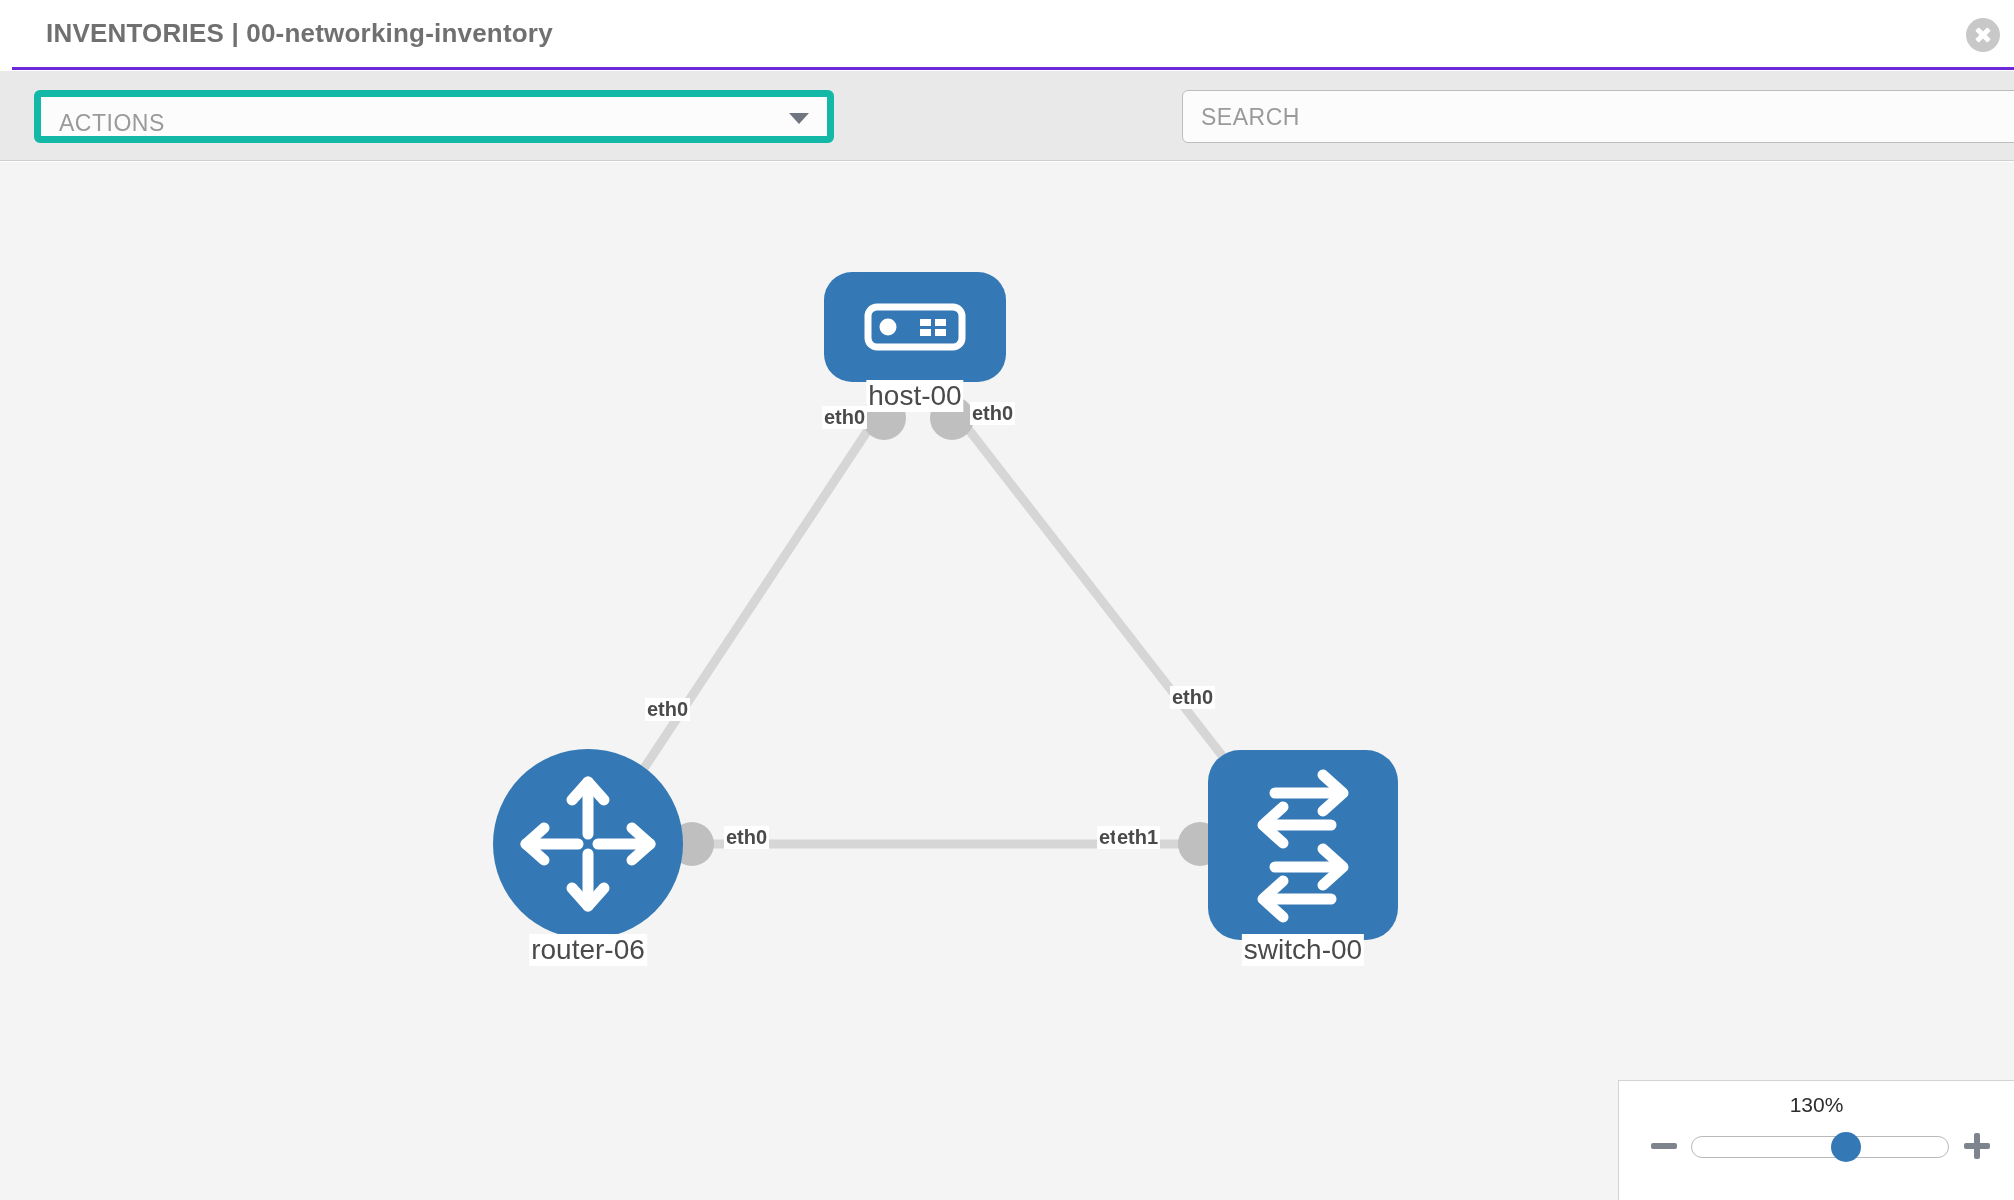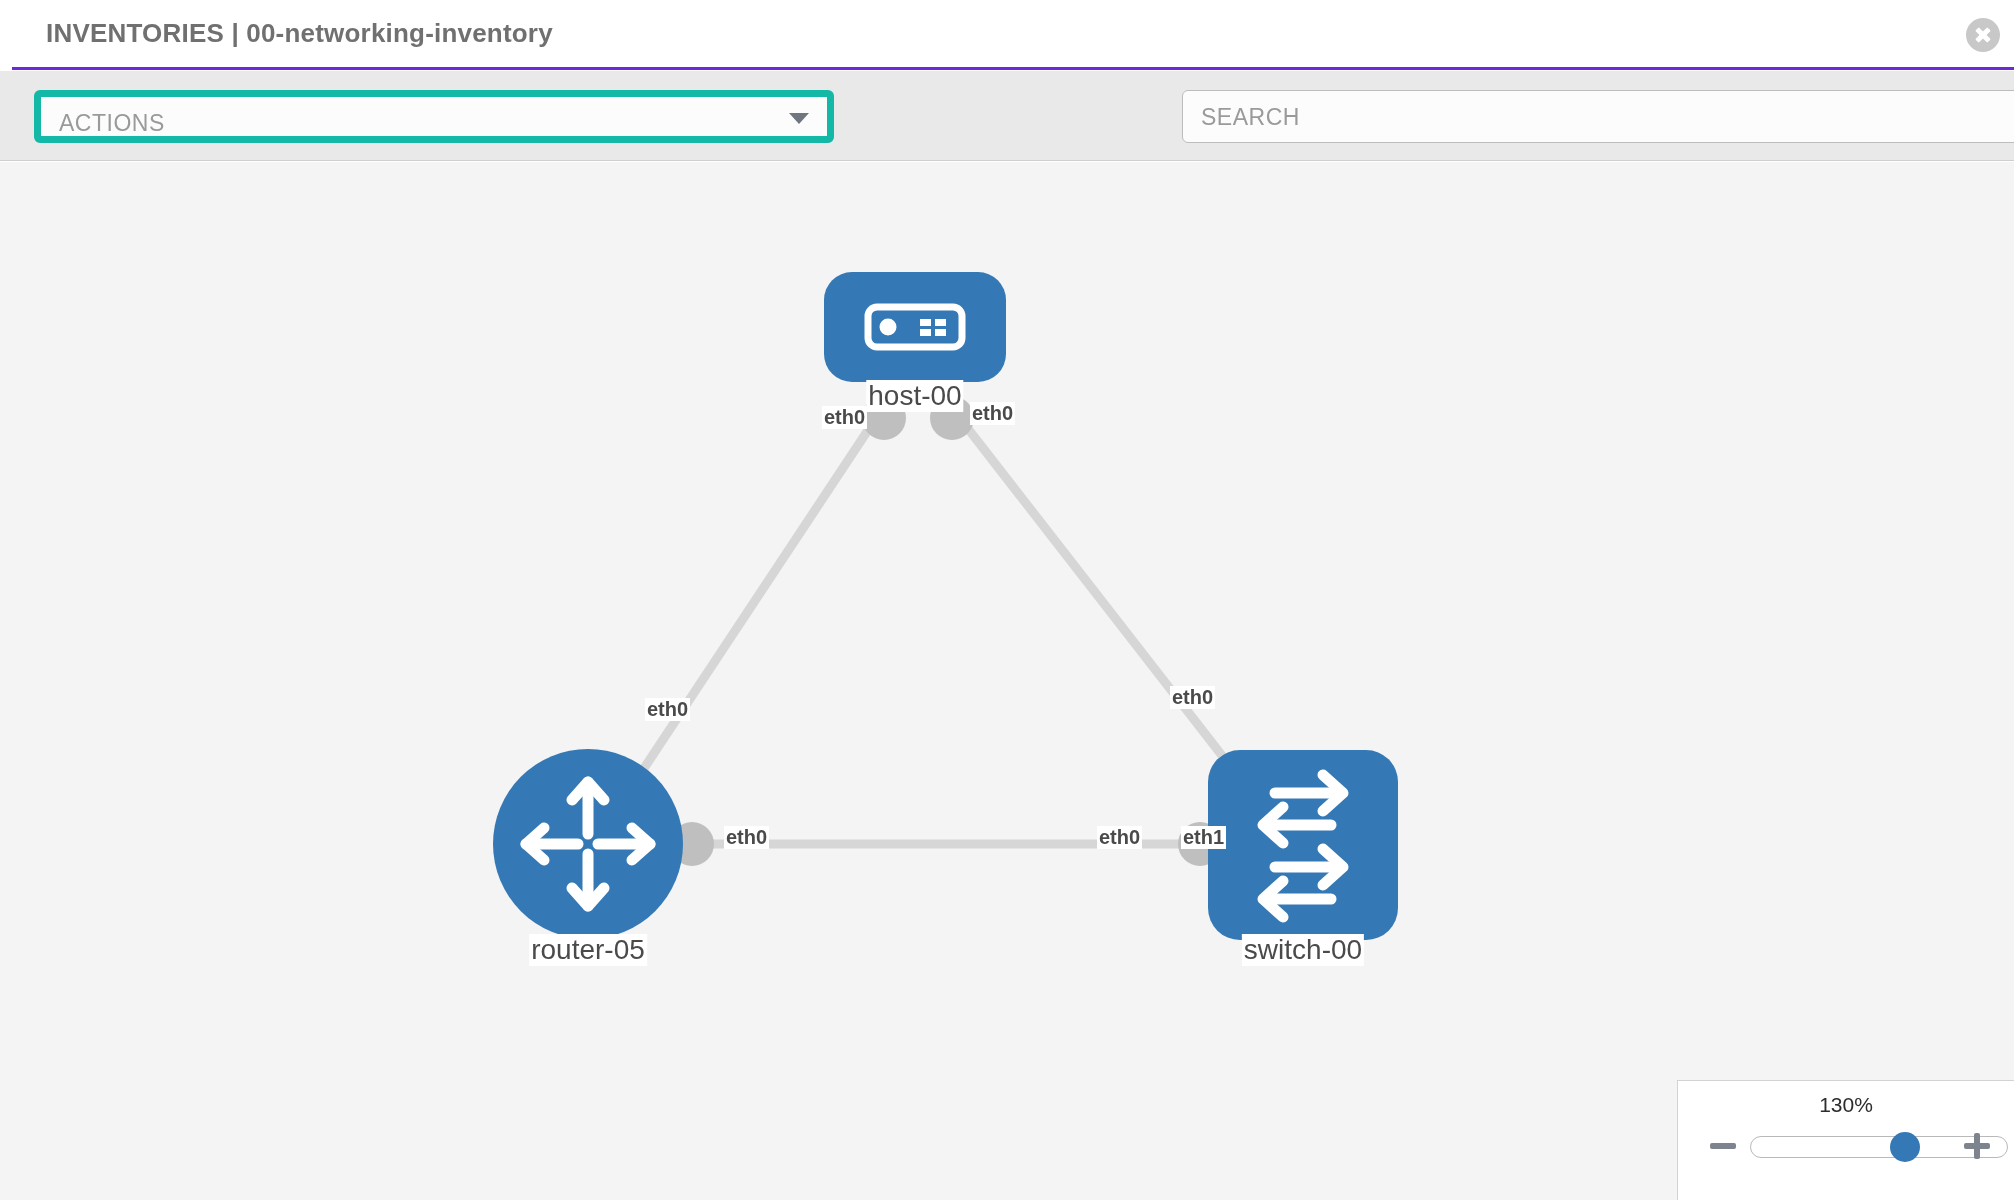--- a/index.html
+++ b/index.html
@@ -109,21 +109,21 @@
     font-size: 20px; color: #4a4a4a;
     background: #ffffff;
     white-space: nowrap;
     padding: 0 2px;
     font-weight: bold;
   }
 
   
   .zoom-widget {
     position: absolute; right: 0; bottom: 0;
-    width: 337px; height: 120px;
+    width: 396px; height: 120px;
     background: #ffffff;
     border: 1px solid #d3d3d3;
     border-right: none; border-bottom: none;
   }
   .zoom-pct {
     position: absolute; top: 12px; left: 0; right: 0;
     text-align: center; font-size: 21px; color: #2d2d2d;
   }
   .zoom-minus, .zoom-plus {
     position: absolute; top: 50px; width: 30px; height: 30px; cursor: pointer;
@@ -246,30 +246,30 @@
             <path d="M-20 -38 L-40 -20 L-20 -2"></path>
           <path d="M-28 22 H38"></path>
             <path d="M20 4 L40 22 L20 40"></path>
           <path d="M28 54 H-38"></path>
             <path d="M-20 36 L-40 54 L-20 72"></path>
         </g>
       </g>
     </svg>
 
     <div class="node-label" style="left:915px;  top:218px;">host-00</div>
-    <div class="node-label" style="left:588px;  top:772px;">router-05</div>
+    <div class="node-label" style="left:588px;  top:772px;">router-06</div>
     <div class="node-label" style="left:1303px; top:772px;">switch-00</div>
 
     <div class="edge-label" style="left:822px;  top:244px;">eth0</div>
     <div class="edge-label" style="left:970px;  top:240px;">eth0</div>
     <div class="edge-label" style="left:645px;  top:536px;">eth0</div>
     <div class="edge-label" style="left:1170px; top:524px;">eth0</div>
     <div class="edge-label" style="left:724px;  top:664px;">eth0</div>
     <div class="edge-label" style="left:1097px; top:664px;">eth0</div>
-    <div class="edge-label" style="left:1181px; top:664px;">eth1</div>
+    <div class="edge-label" style="left:1115px; top:664px;">eth1</div>
 
     <div class="zoom-widget">
       <div class="zoom-pct">130%</div>
       <div class="zoom-minus">
         <span class="bar-h"></span>
       </div>
       <div class="zoom-track">
         <div class="zoom-thumb" style="left: 60%;"></div>
       </div>
       <div class="zoom-plus">

